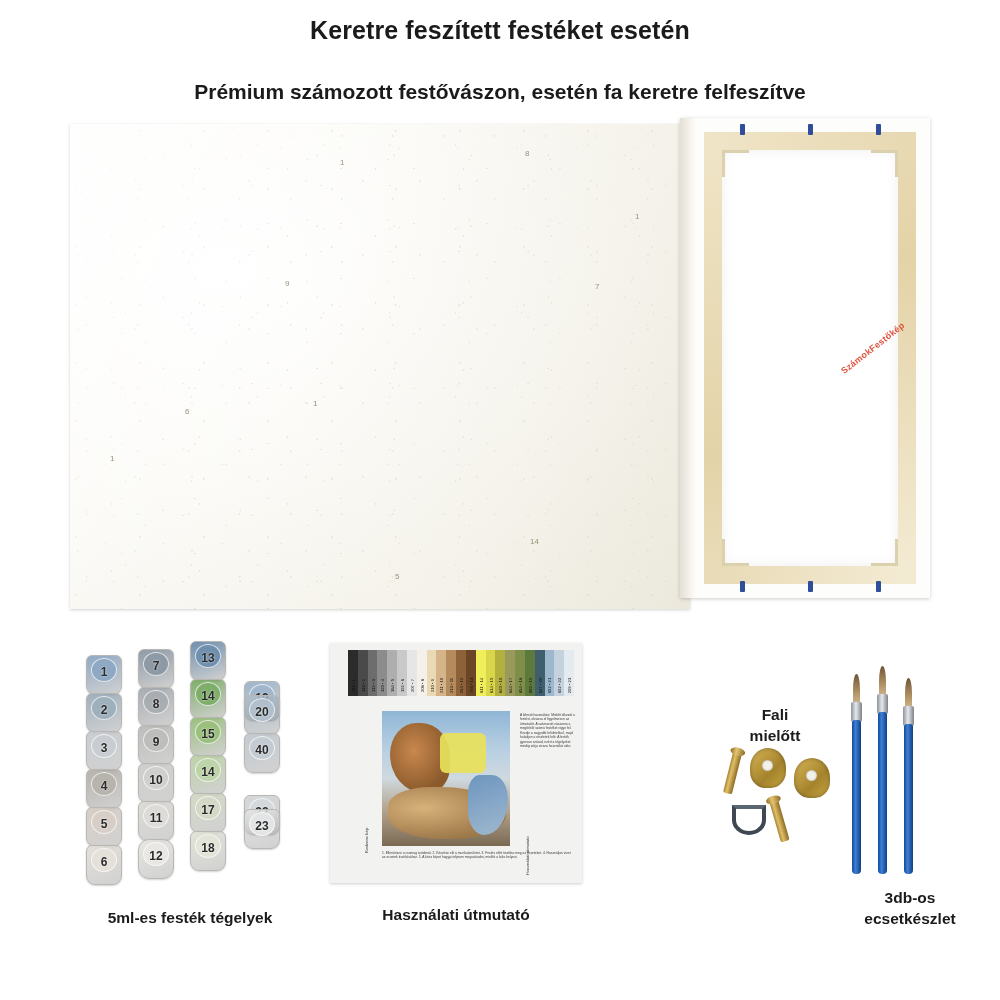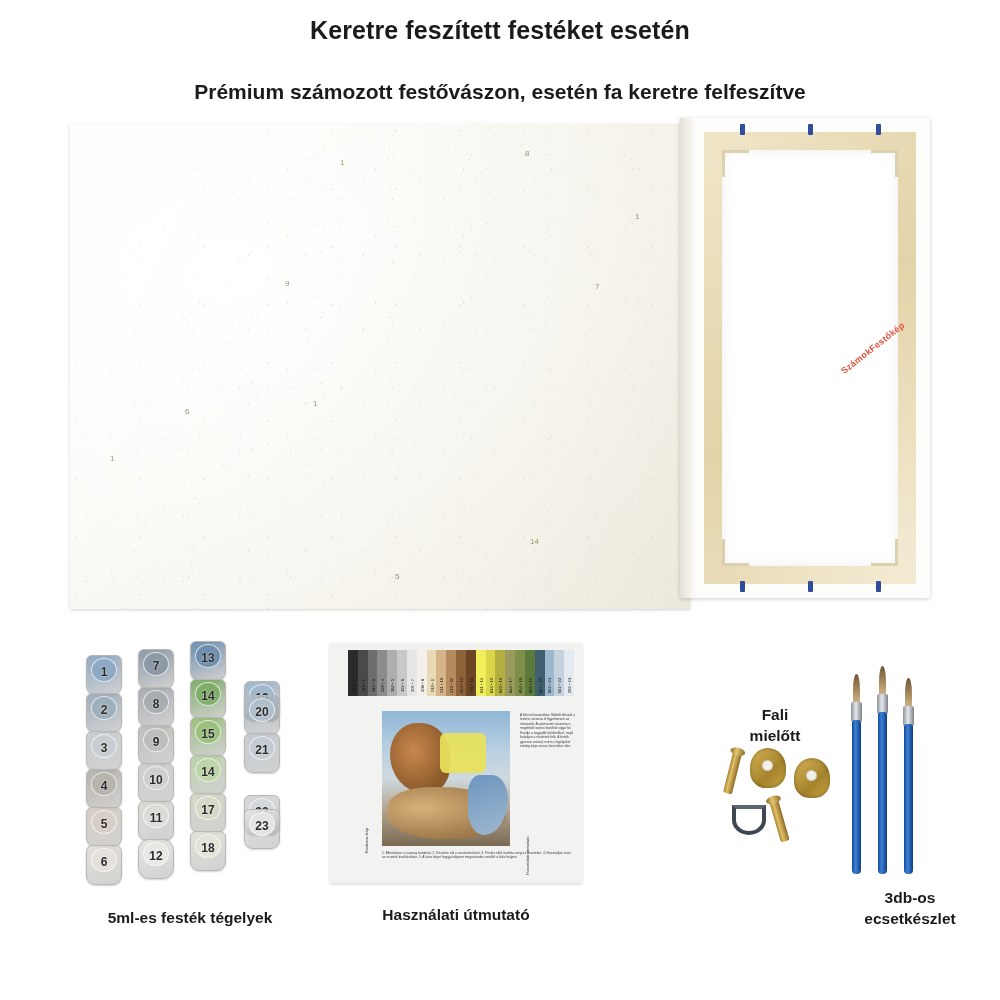--- a/index.html
+++ b/index.html
@@ -462,21 +462,21 @@
     <div class="pot" style="left: 166px; top: 12px; background: linear-gradient(160deg, rgb(159, 182, 204), rgba(0, 0, 0, 0.18)); margin-top: 14px;">
       <div class="lid" style="background: rgb(159, 182, 204);"></div>
       <div class="num">19</div>
     </div>
     <div class="pot" style="left: 166px; top: 40px; background: linear-gradient(160deg, rgb(176, 191, 203), rgba(0, 0, 0, 0.18));">
       <div class="lid" style="background: rgb(176, 191, 203);"></div>
       <div class="num">20</div>
     </div>
     <div class="pot" style="left: 166px; top: 78px; background: linear-gradient(160deg, rgb(196, 203, 210), rgba(0, 0, 0, 0.18));">
       <div class="lid" style="background: rgb(196, 203, 210);"></div>
-      <div class="num">21</div>
+      <div class="num">40</div>
     </div>
     <div class="pot" style="left: 166px; top: 116px; background: linear-gradient(160deg, rgb(213, 216, 219), rgba(0, 0, 0, 0.18)); margin-top: 24px;">
       <div class="lid" style="background: rgb(213, 216, 219);"></div>
       <div class="num">22</div>
     </div>
     <div class="pot" style="left: 166px; top: 154px; background: linear-gradient(160deg, rgb(227, 228, 229), rgba(0, 0, 0, 0.18));">
       <div class="lid" style="background: rgb(227, 228, 229);"></div>
       <div class="num">23</div>
     </div>
   </div>

